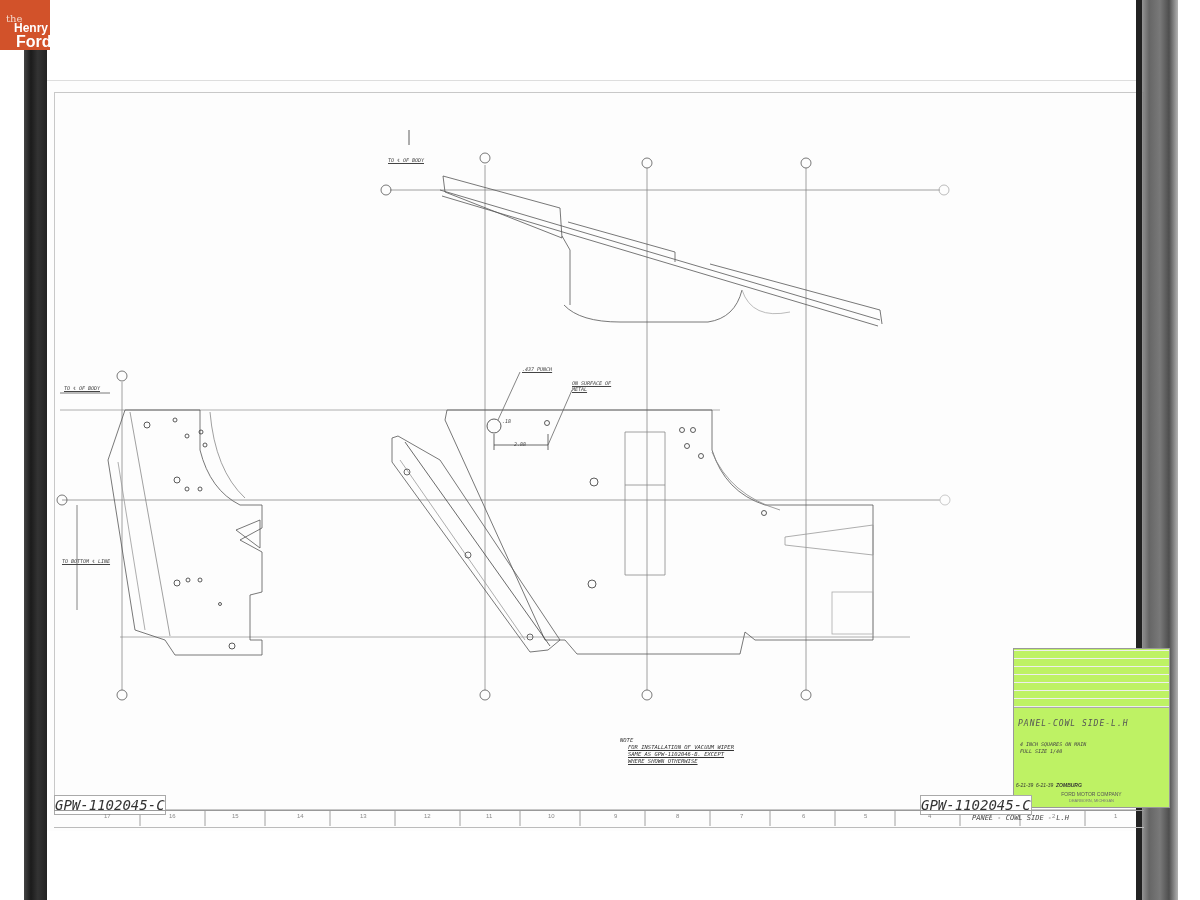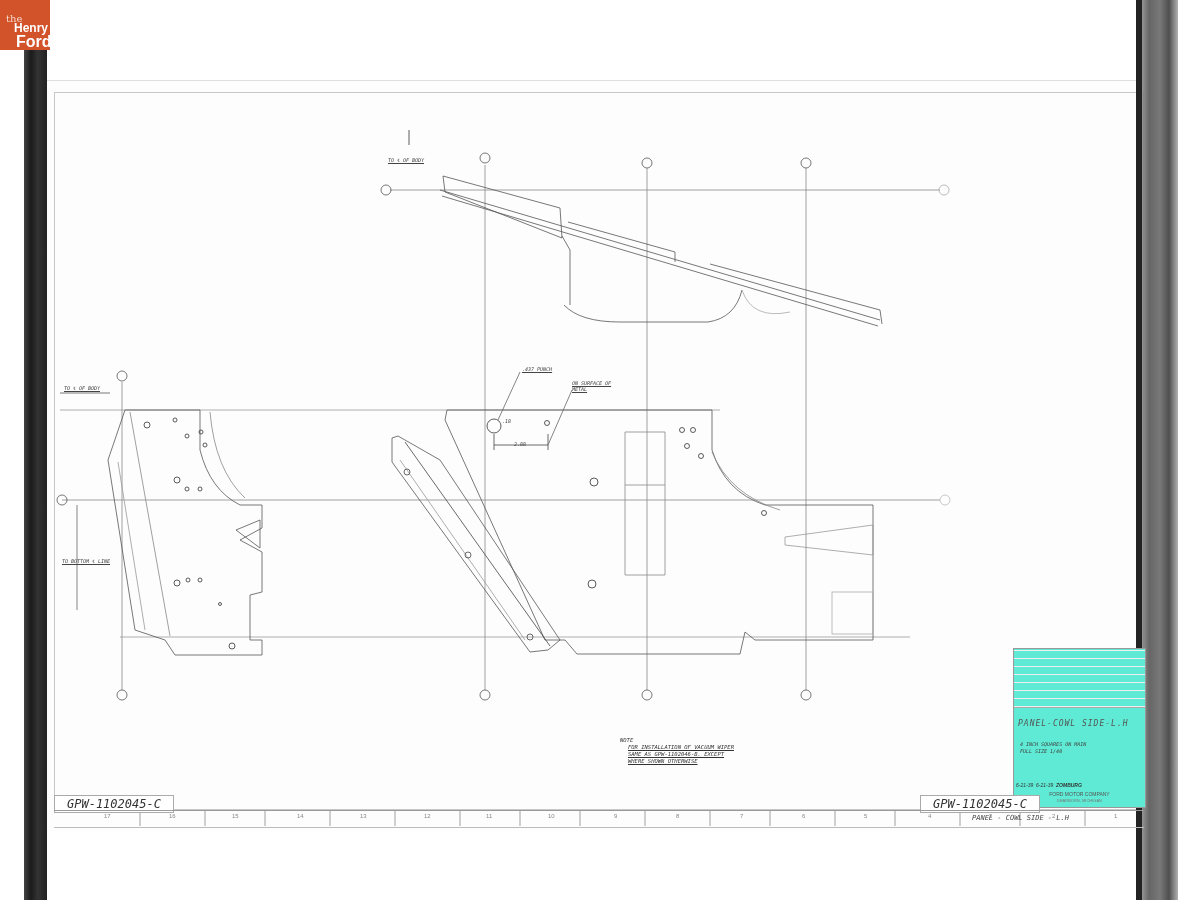--- a/index.html
+++ b/index.html
@@ -7,24 +7,24 @@
   .logo { position:absolute; left:0; top:0; width:50px; height:50px; background:#d2522a; color:#fff; line-height:1; }
   .logo .the { position:absolute; left:6px; top:14px; font-family:"DejaVu Serif", serif; font-size:10px; color:#f3d6c8;text-align:center; }
   .logo .henry { position:absolute; left:14px; top:22px; font-size:12px; font-weight:bold; font-family:"Liberation Sans Narrow","Liberation Sans", sans-serif; }
   .logo .ford { position:absolute; left:16px; top:34px; font-size:16px; font-weight:bold; }
   .strip-left { position:absolute; left:24px; top:50px; width:23px; height:850px; background:linear-gradient(90deg,#444,#1b1b1b 30%,#333 60%,#222); }
   .strip-right { position:absolute; left:1136px; top:0; width:6px; height:900px; background:#222; }
   .strip-right2 { position:absolute; left:1142px; top:0; width:36px; height:900px; background:linear-gradient(90deg,#888,#555 20%,#6a6a6a 50%,#3b3b3b 75%,#aaa); opacity:.9; }
   .sheet { position:absolute; left:47px; top:80px; width:1089px; height:750px; background:#fdfdfd; border-top:1px solid #ddd; }
   .frame { position:absolute; left:54px; top:92px; width:1090px; height:718px; border:1px solid #c8c8c8; box-sizing:border-box; }
   svg.drawing { position:absolute; left:0; top:0; }
-  .dwgno { position:absolute; font-family:"DejaVu Sans Mono", monospace; font-style:italic; font-size:12px; color:#333; border:1px solid #aaa; padding:1px 12px; background:#fff; }
+  .dwgno { position:absolute; font-family:"DejaVu Sans Mono", monospace; font-style:italic; font-size:14px; color:#333; border:1px solid #aaa; padding:1px 0; background:#fff; }
   .ruler { position:absolute; left:54px; top:810px; width:1090px; height:16px; border-top:1px solid #999; border-bottom:1px solid #bbb; }
   .ruler span { position:absolute; top:2px; font-size:6px; color:#888; }
-  .titleblock { position:absolute; left:1013px; top:648px; width:133px; height:160px; border:1px solid #999; background:#5eead4; box-sizing:border-box; font-size:5px; color:#555; }
+  .titleblock { position:absolute; left:1013px; top:648px; width:157px; height:160px; border:1px solid #999; background:#bef264; box-sizing:border-box; font-size:5px; color:#555; }
   .tb-grid { position:absolute; left:0; top:0; width:100%; height:58px; background:repeating-linear-gradient(0deg,#eee 0 1px,transparent 1px 8px); border-bottom:1px solid #aaa; }
   .tb-name { position:absolute; left:4px; top:70px; font-family:"DejaVu Sans Mono", monospace; font-style:italic; font-size:8px; color:#555; letter-spacing:1px; }
   .tb-scale1 { position:absolute; left:6px; top:92px; font-family:"DejaVu Sans Mono", monospace; font-style:italic; font-size:5px; color:#444; }
   .tb-scale2 { position:absolute; left:6px; top:99px; font-family:"DejaVu Sans Mono", monospace; font-style:italic; font-size:5px; color:#444; }
   .tb-dates { position:absolute; left:2px; top:133px; font-size:5px; color:#333; font-style:italic; }
   .tb-co { position:absolute; left:0; width:100%; top:142px; text-align:center; font-size:5px; color:#555; }
   .tb-co2 { position:absolute; left:0; width:100%; top:149px; text-align:center; font-size:4px; color:#777; }
   .footer-name { position:absolute; left:972px; top:814px; font-family:"DejaVu Sans Mono", monospace; font-style:italic; font-size:7px; color:#444; }
   .note { position:absolute; left:620px; top:737px; font-family:"DejaVu Sans Mono", monospace; font-style:italic; font-size:5.5px; color:#333; line-height:7px; }
   .lbl { position:absolute; font-family:"DejaVu Sans Mono", monospace; font-style:italic; font-size:5px; color:#444; text-decoration:underline; }

